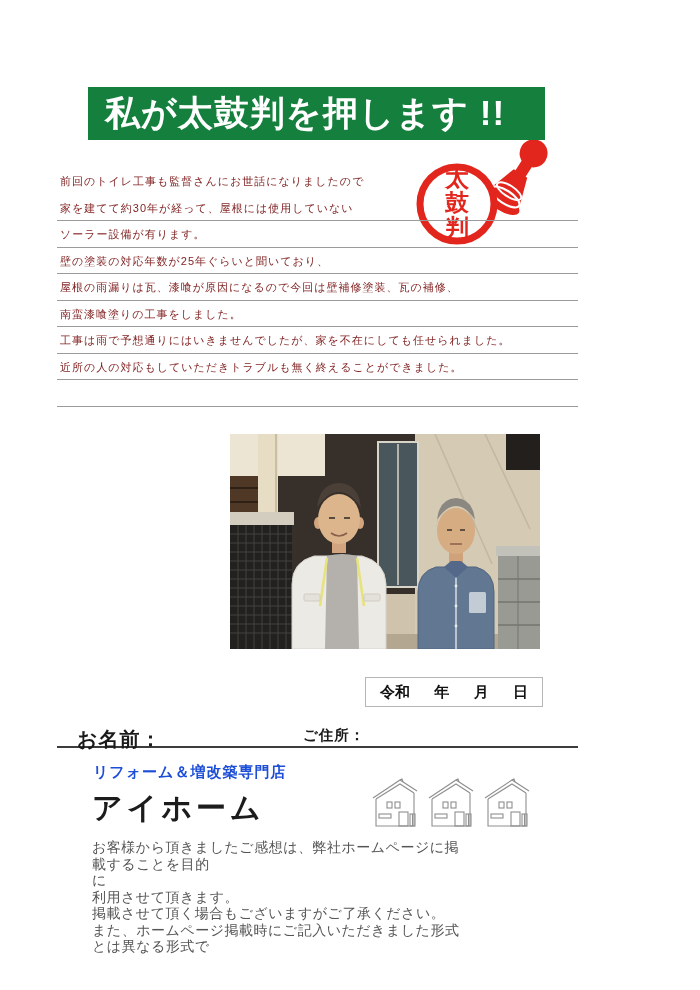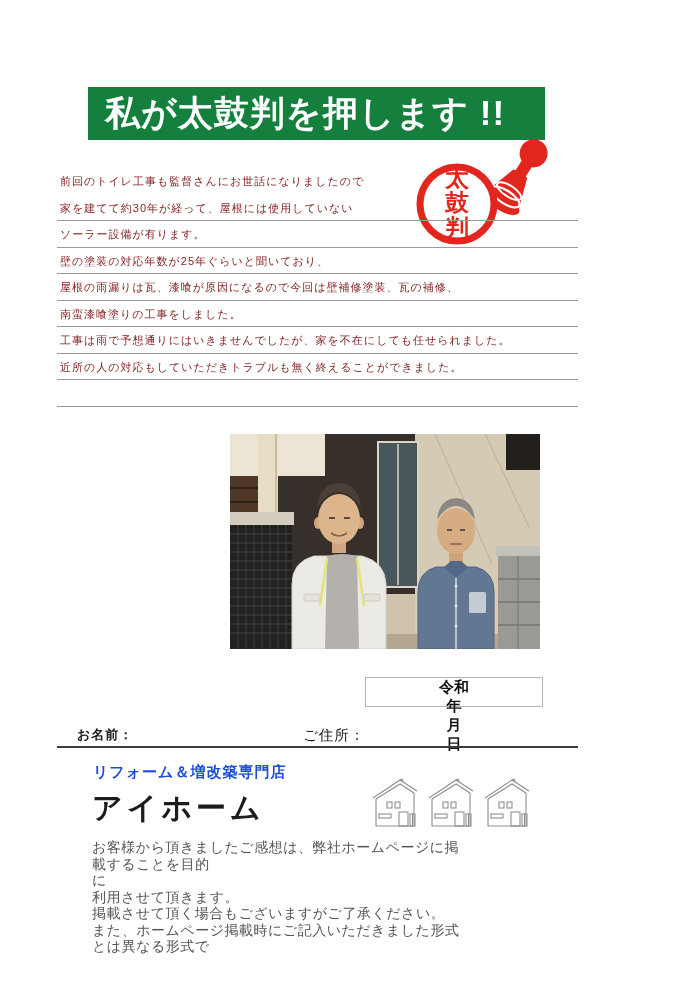--- a/index.html
+++ b/index.html
@@ -28,29 +28,29 @@
     padding-left:3px;
   }
   .t-row.no-line{border-bottom:none;}
   
   .photo{position:absolute;left:230px;top:434px;width:310px;height:215px;}
   
   .date-box{
     position:absolute;left:365px;top:677px;width:178px;height:30px;
     border:1px solid #b5b5b5;box-sizing:border-box;
     display:flex;align-items:center;justify-content:space-between;
-    padding:0 14px;font-size:15px;font-weight:bold;color:#111;flex-direction:column;
+    padding:0 14px;font-size:15px;font-weight:bold;color:#111;
   }
   
   .name-row{
     position:absolute;left:57px;top:726px;width:521px;height:20px;
     border-bottom:2px solid #3c3c3c;
   }
-  .name-label{position:absolute;left:20px;top:0;font-size:13px;font-weight:bold;color:#1a1a1a;letter-spacing:1px;}
-  .addr-label{position:absolute;left:246px;top:0;font-size:14.5px;font-weight:normal;color:#1a1a1a;letter-spacing:1px;}
+  .name-label{position:absolute;left:20px;top:0;font-size:20px;font-weight:bold;color:#1a1a1a;letter-spacing:1px;}
+  .addr-label{position:absolute;left:246px;top:0;font-size:14.5px;font-weight:bold;color:#1a1a1a;letter-spacing:1px;}
   
   .tagline{position:absolute;left:93px;top:763px;font-size:15px;font-weight:bold;color:#1d4ed8;letter-spacing:1px;}
   .company-name{position:absolute;left:92px;top:788px;font-size:30px;font-weight:bold;color:#1c1c1c;letter-spacing:4px;}
   .houses{position:absolute;left:372px;top:776px;width:162px;height:56px;}
   
   .footer{position:absolute;left:92px;top:839px;width:370px;font-size:14px;color:#555;line-height:16.5px;letter-spacing:0.5px;}
 </style>
 </head>
 <body>
 

